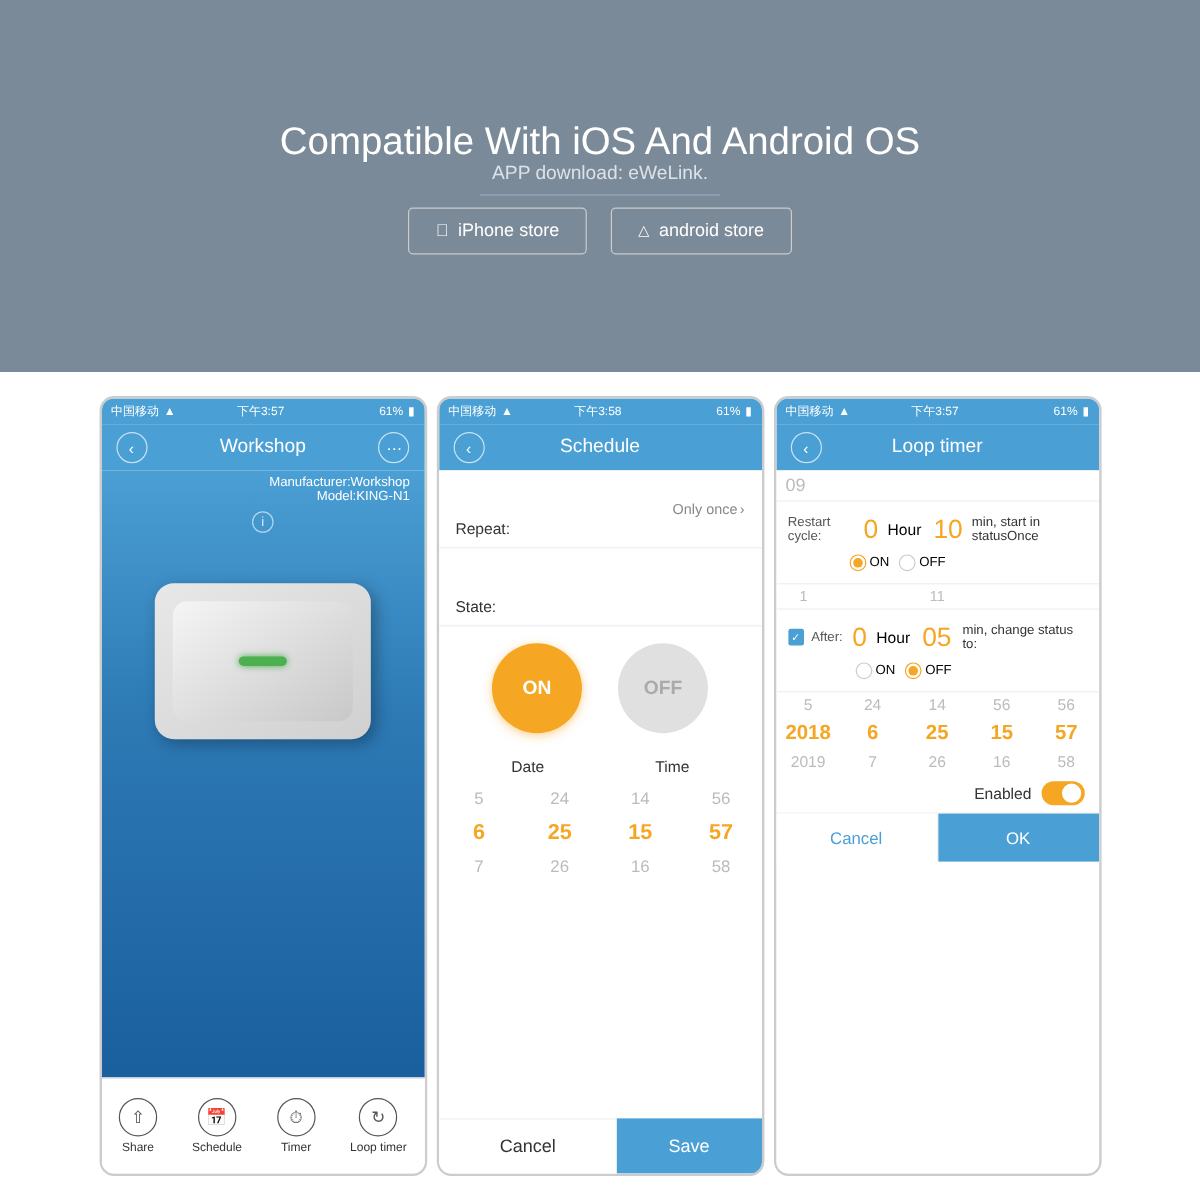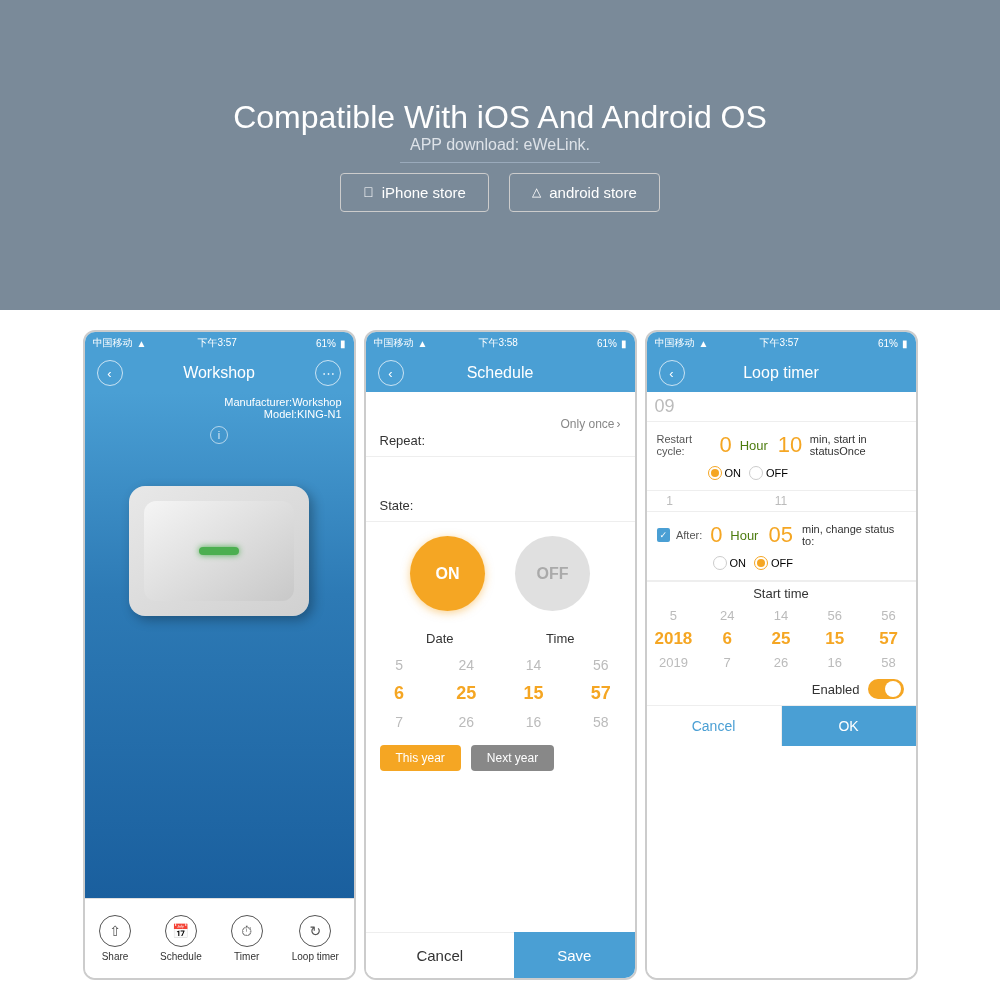--- a/index.html
+++ b/index.html
@@ -257,21 +257,21 @@
     }
     .loop-section {
       padding: 6px 10px;
       border-bottom: 1px solid #eee;
     }
     .loop-row {
       display: flex; align-items: center; gap: 6px; padding: 4px 0;
     }
     .loop-label { font-size: 11px; color: #555; min-width: 45px; }
     .loop-num { font-size: 22px; color: #f5a623; font-weight: 300; min-width: 16px; text-align:center; }
-    .loop-unit { font-size: 13px; color: #4d7c0f; font-weight: 500; }
+    .loop-unit { font-size: 13px; color: #000000; font-weight: 500; }
     .loop-mini-num { font-size: 22px; color: #f5a623; font-weight: 300; margin-left: 4px; min-width: 22px; }
     .loop-desc { font-size: 11px; color: #333; margin-left: 4px; }
     .loop-radio-group { display: flex; gap: 8px; align-items: center; }
     .radio-item { display: flex; align-items: center; gap: 3px; font-size: 11px; }
     .radio-circle {
       width: 14px; height: 14px; border-radius: 50%;
       border: 1.5px solid #ccc;
       display: flex; align-items: center; justify-content: center;
     }
     .radio-circle.active { border-color: #f5a623; }
@@ -457,24 +457,20 @@
           <div class="picker-val">14</div>
           <div class="picker-val selected">15</div>
           <div class="picker-val">16</div>
         </div>
         <div class="picker-col">
           <div class="picker-val">56</div>
           <div class="picker-val selected">57</div>
           <div class="picker-val">58</div>
         </div>
       </div>
-      <div class="year-btns">
-        <button class="year-btn active">This year</button>
-        <button class="year-btn inactive">Next year</button>
-      </div>
       <div class="phone2-actions">
         <button class="action-btn-cancel">Cancel</button>
         <button class="action-btn-save">Save</button>
       </div>
     </div>
   </div>
 
   <div class="phone">
     <div class="status-bar">
       <div class="status-left">
@@ -488,21 +484,21 @@
       </div>
     </div>
     <div class="nav-bar">
       <div class="nav-btn">‹</div>
       <span class="nav-title">Loop timer</span>
       <div style="width:26px"></div>
     </div>
     <div class="phone3-content">
 
       <div style="display:flex; justify-content:space-around; padding: 4px 8px; border-bottom:1px solid #eee;">
-        <div style="text-align:center; color:#bbb; font-size:18px;">09</div>
+        <div style="text-align:center; color:#bbb; font-size:15px;">09</div>
         <div style="flex:1"></div>
         <div style="text-align:center; color:#bbb; font-size:13px;"></div>
       </div>
       <div class="loop-section">
         <div class="loop-row">
           <span class="loop-label">Restart cycle:</span>
           <span class="loop-num">0</span>
           <span class="loop-unit">Hour</span>
           <span class="loop-mini-num">10</span>
           <span class="loop-desc">min, start in statusOnce</span>
@@ -551,21 +547,20 @@
             <div class="radio-item">
               <div class="radio-circle active">
                 <div class="radio-dot"></div>
               </div>
               <span>OFF</span>
             </div>
           </div>
         </div>
       </div>
 
-      <div class="loop-start-label">Start time</div>
 
       <div class="loop-picker-grid">
         <div class="loop-picker-col">
           <div class="loop-picker-val">5</div>
           <div class="loop-picker-val sel">2018</div>
           <div class="loop-picker-val">2019</div>
         </div>
         <div class="loop-picker-col">
           <div class="loop-picker-val">24</div>
           <div class="loop-picker-val sel">6</div>

